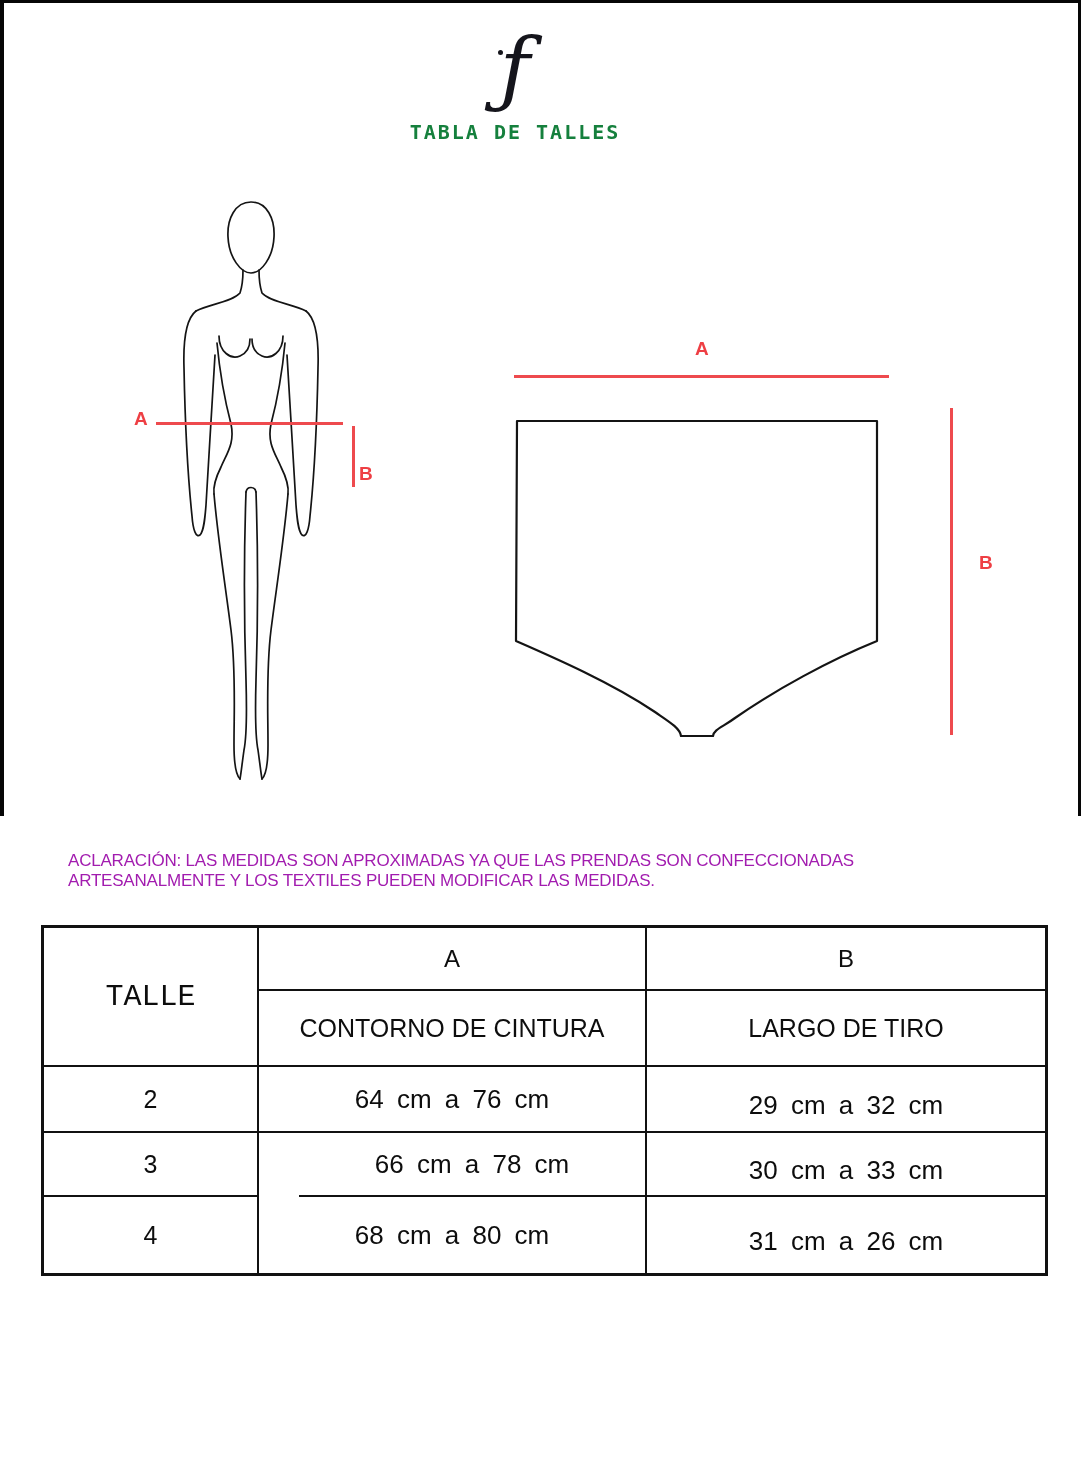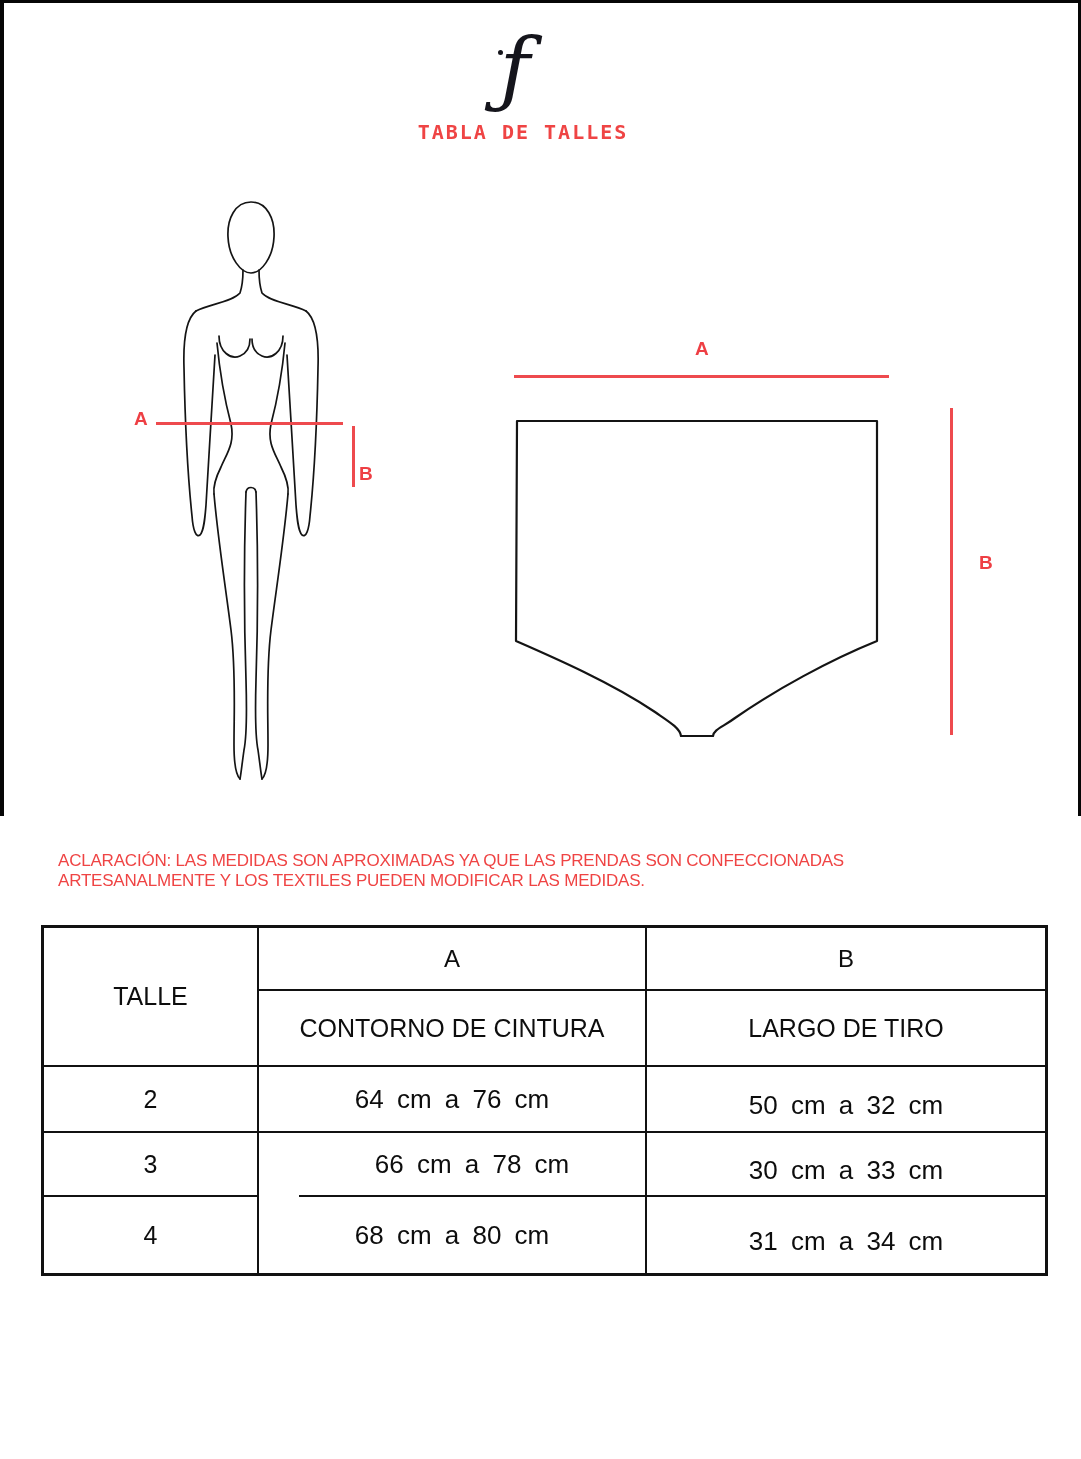--- a/index.html
+++ b/index.html
@@ -19,51 +19,51 @@
     font-family:"DejaVu Serif",serif;font-style:italic;font-size:82px;
     line-height:90px;color:#15151c;
   }
   .logo .glyph{position:relative;display:inline-block;}
   .logo .glyph::before{
     content:"";position:absolute;left:-2px;top:26px;width:5px;height:5px;
     border-radius:50%;background:#15151c;
   }
   
   .title{
-    position:absolute;left:8px;top:120px;width:1030px;text-align:center;
+    position:absolute;left:0;top:120px;width:1030px;text-align:center;
     font-family:"DejaVu Sans Mono",monospace;font-weight:bold;
-    font-size:20px;letter-spacing:2px;color:#ef4444;
+    font-size:20px;letter-spacing:2px;color:#15803d;
   }
   .illustrations{position:absolute;left:0;top:0;width:1081px;height:820px;}
   
   .mline{position:absolute;background:#ee4a4e;}
   .mlabel{
     position:absolute;font-family:"Liberation Sans",sans-serif;
     font-weight:bold;font-size:19px;color:#ee3f44;line-height:19px;
   }
   
   .disclaimer{
-    position:absolute;left:58px;top:851px;width:860px;
-    font-size:17px;line-height:20px;letter-spacing:-0.2px;color:#ef4444;
+    position:absolute;left:68px;top:851px;width:860px;
+    font-size:17px;line-height:20px;letter-spacing:-0.2px;color:#a21caf;
   }
   
   .size-table{
     position:absolute;left:41px;top:925px;width:1007px;height:351px;
     box-sizing:border-box;border:3px solid #111;
     display:grid;grid-template-columns:215px 388px 1fr;
     grid-template-rows:63px 76px 66px 64px 1fr;
   }
   .cell{
     display:flex;align-items:center;justify-content:center;
     border-right:2px solid #111;border-bottom:2px solid #111;
     font-size:25px;color:#0d0d0d;box-sizing:border-box;
   }
   .cell.no-r{border-right:none;}
   .cell.no-b{border-bottom:none;}
-  .cell.talle-head{grid-row:1/3;grid-column:1;font-size:25px;}
+  .cell.talle-head{grid-row:1/3;grid-column:1;font-size:30px;font-family:Liberation Mono, monospace;}
   .cell.value{word-spacing:6px;font-size:26px;}
   .cell.lower{padding-top:12px;}
   svg{position:absolute;left:0;top:0;}
 </style>
 </head>
 <body>
 
 <div id="page">
 
   <div class="frame"></div>
@@ -118,24 +118,24 @@
   <div class="size-table">
 
     <div class="cell talle-head">TALLE</div>
     <div class="cell" style="grid-row:1;grid-column:2;font-size:24px;">A</div>
     <div class="cell no-r" style="grid-row:1;grid-column:3;font-size:24px;">B</div>
     <div class="cell no-r" style="grid-row:2;grid-column:3;">LARGO DE TIRO</div>
     <div class="cell" style="grid-row:2;grid-column:2;">CONTORNO DE CINTURA</div>
 
     <div class="cell" style="grid-row:3;grid-column:1;">2</div>
     <div class="cell value" style="grid-row:3;grid-column:2;">64 cm a 76 cm</div>
-    <div class="cell value lower no-r" style="grid-row:3;grid-column:3;">50 cm a 32 cm</div>
+    <div class="cell value lower no-r" style="grid-row:3;grid-column:3;">29 cm a 32 cm</div>
 
     <div class="cell" style="grid-row:4;grid-column:1;">3</div>
     <div class="cell value" style="grid-row:4;grid-column:2;margin-left:40px;">66 cm a 78 cm</div>
     <div class="cell value lower no-r" style="grid-row:4;grid-column:3;">30 cm a 33 cm</div>
 
     <div class="cell no-b" style="grid-row:5;grid-column:1;">4</div>
     <div class="cell value no-b" style="grid-row:5;grid-column:2;">68 cm a 80 cm</div>
-    <div class="cell value lower no-r no-b" style="grid-row:5;grid-column:3;">31 cm a 34 cm</div>
+    <div class="cell value lower no-r no-b" style="grid-row:5;grid-column:3;">31 cm a 26 cm</div>
   </div>
 
 </div>
 
 </body></html>

